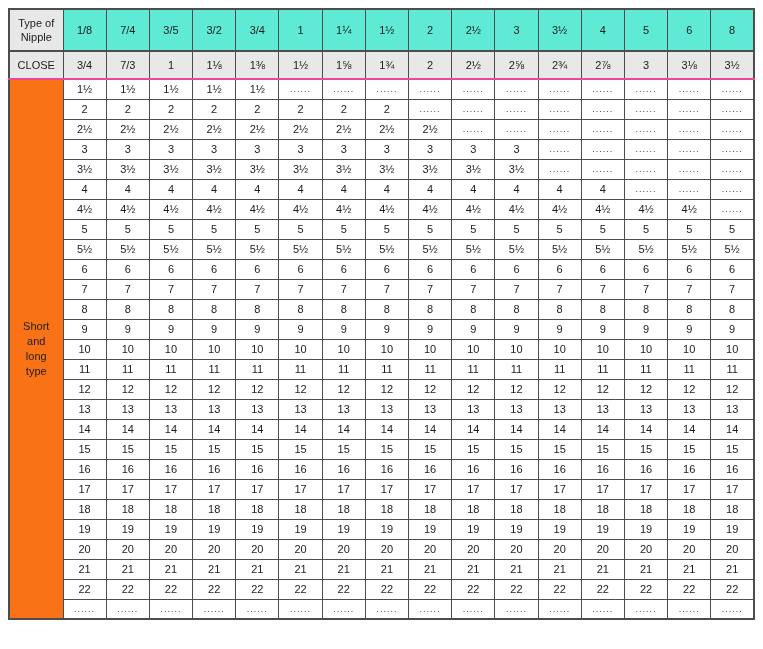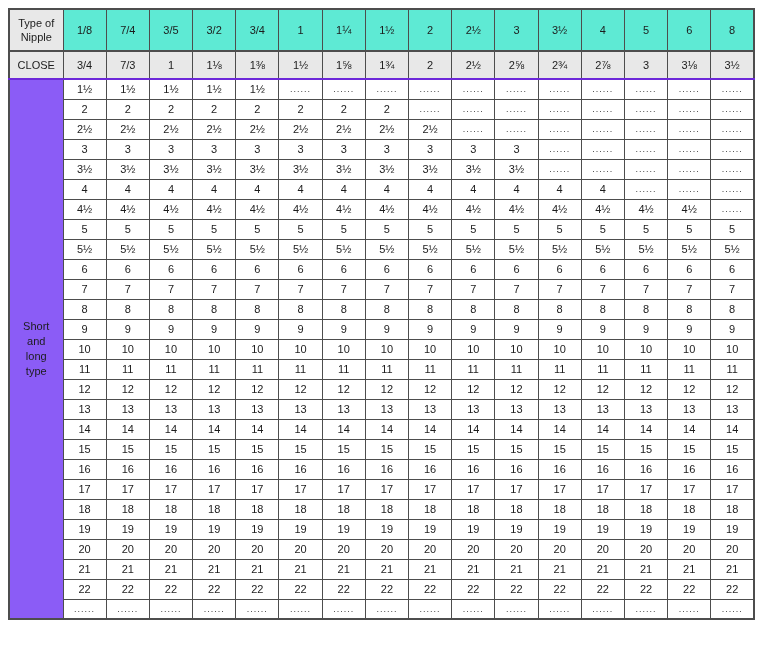--- a/index.html
+++ b/index.html
@@ -35,32 +35,32 @@
   }
   thead tr { height: 42px; }
   thead th {
     background: #5eead4;
     border-bottom: 2px solid #4d4d4d;
     white-space: normal;
   }
   tr.close-row { height: 28px; }
   tr.close-row th, tr.close-row td {
     background: #e8e8e8;
-    border-bottom: 2px solid #6d28d9;
+    border-bottom: 2px solid #ec4899;
   }
   tr.close-row td { background: #e8e8e8; }
   tbody tr.data-row { height: 20px; }
   tbody tr.data-row td { background: #ffffff; }
   th.corner-cell {
     background: #e8e8e8;
     white-space: normal;
     line-height: 1.3;
   }
   th.group-label-cell {
-    background: #8b5cf6;
+    background: #f97316;
     white-space: normal;
     line-height: 1.35;
     padding: 6px 7px;
     font-weight: normal;
   }
   td.dots-cell {
     font-size: 9px;
     letter-spacing: 1px;
     color: #3a3a3a;
   }

